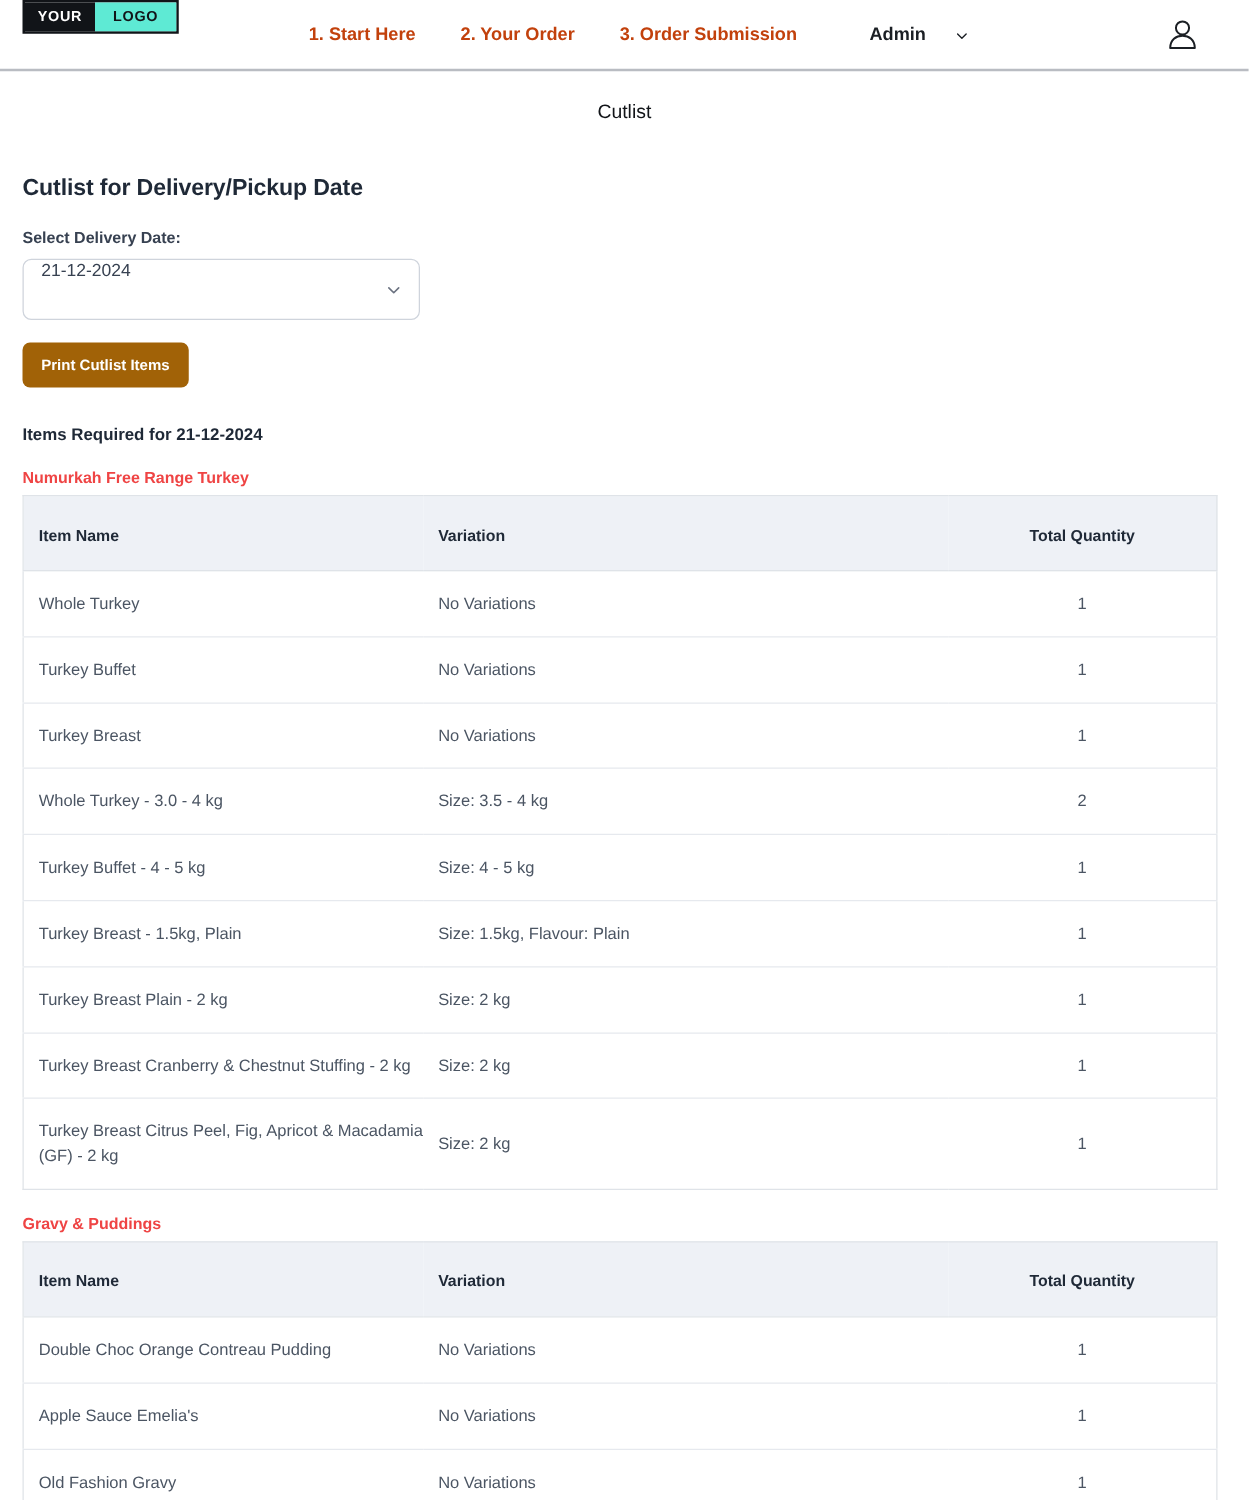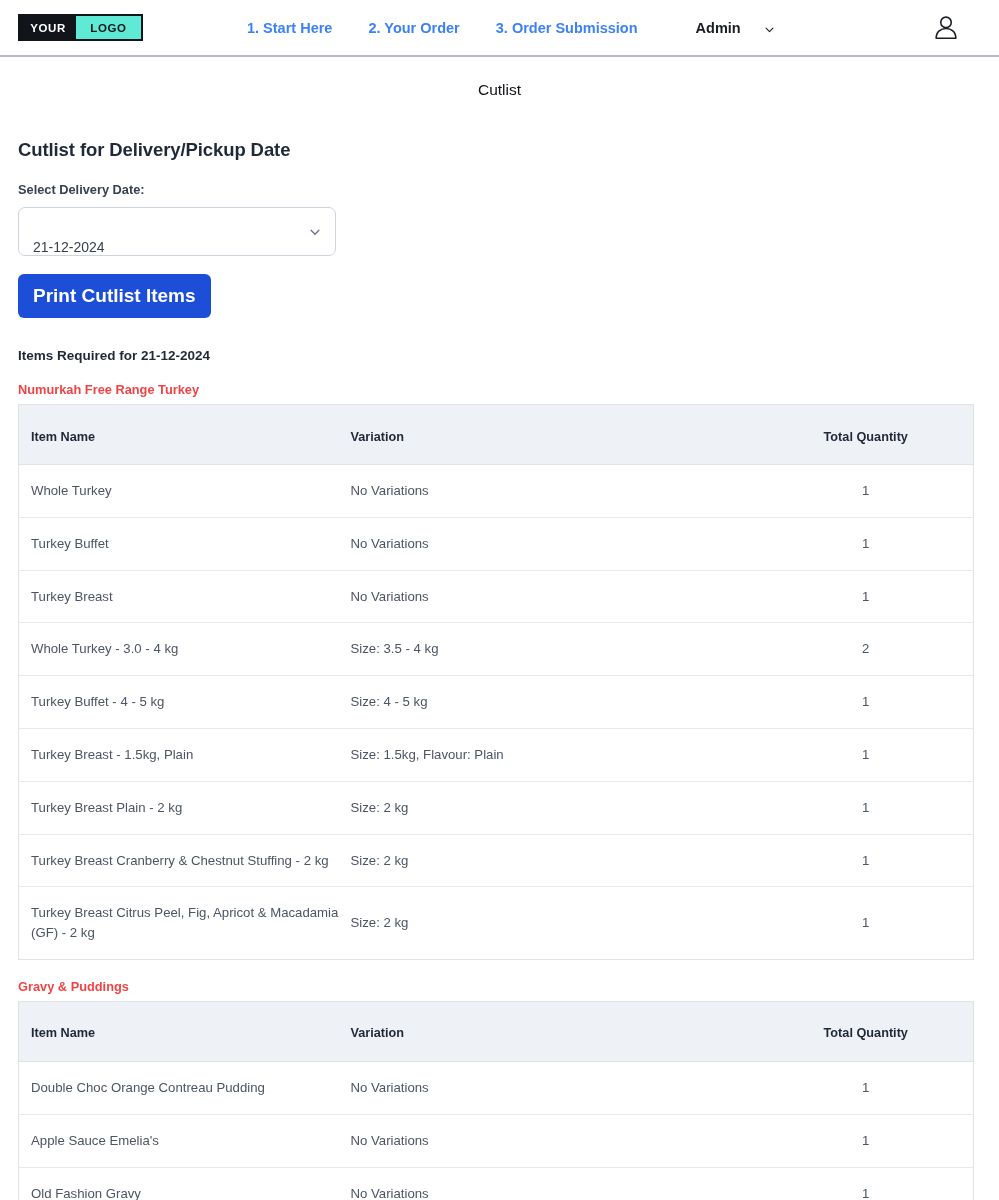--- a/index.html
+++ b/index.html
@@ -9,21 +9,20 @@
     background: #ffffff;
     font-family: "Liberation Sans", sans-serif;
     -webkit-font-smoothing: antialiased;
   }
   body { width: 999px; min-height: 1200px; overflow: hidden; }
 
   
   .navbar {
     height: 57px;
     display: flex;
-    align-items: center;
     border-bottom: 2px solid #b9bcc2;
     padding: 0 0 0 18px;
     position: relative;
   }
   .logo-box {
     display: flex;
     align-items: stretch;
     border: 2px solid #111418;
     height: 27px;
     width: 125px;
@@ -53,21 +52,21 @@
   }
   .nav-links {
     display: flex;
     align-items: center;
     gap: 36px;
     margin-left: 104px;
   }
   .nav-link {
     font-size: 14.5px;
     font-weight: bold;
-    color: #3b82f6;
+    color: #c2410c;
     text-decoration: none;
     white-space: nowrap;
   }
   .nav-admin {
     display: flex;
     align-items: center;
     gap: 23px;
     margin-left: 58px;
     font-size: 14.5px;
     font-weight: bold;
@@ -117,43 +116,43 @@
     width: 318px;
     margin-top: 10px;
   }
   .select-box {
     width: 100%;
     height: 49px;
     border: 1px solid #cfd4dc;
     border-radius: 7px;
     background: #ffffff;
     display: flex;
-    align-items: flex-end;
+    align-items: flex-start;
     padding: 0 14px;
     font-size: 14px;
     color: #374151;
     cursor: pointer;
   }
   .select-caret {
     position: absolute;
     right: 14px;
     top: 50%;
     transform: translateY(-50%);
     width: 14px;
     height: 14px;
     pointer-events: none;
   }
   .print-btn {
     margin-top: 18px;
-    background: #1d4ed8;
+    background: #a16207;
     color: #ffffff;
     border: none;
     border-radius: 6px;
     font-family: "Liberation Sans", sans-serif;
-    font-size: 19px;
+    font-size: 12px;
     font-weight: bold;
     padding: 11px 15px;
     cursor: pointer;
     display: inline-block;
   }
   .items-required {
     font-size: 13.5px;
     font-weight: bold;
     color: #1f2937;
     margin: 30px 0 0 0;

